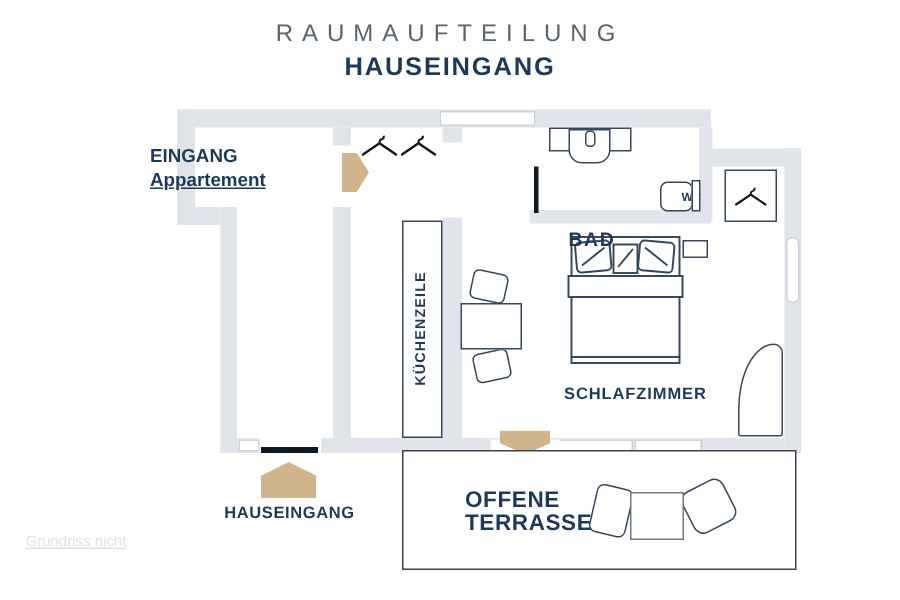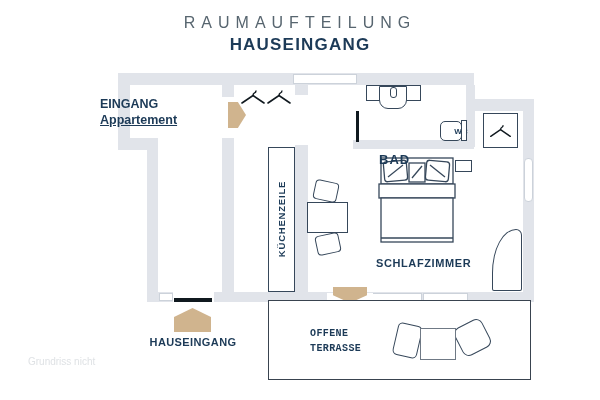--- a/index.html
+++ b/index.html
@@ -110,21 +110,21 @@
   <div class="fx" style="left:457px;top:322px;width:31px;height:31px;border-radius:7px;transform:rotate(-27deg);"></div>
   <div class="fx tfx" style="left:420px;top:328px;width:36px;height:32px;"></div>
 
   <div class="lbl" style="left:100px;top:96px;width:120px;text-align:left;line-height:16px;font-size:12.5px;">
     <div>EINGANG</div>
     <div style="font-weight:600;text-decoration:underline;">Appartement</div>
   </div>
   <div class="lbl" style="left:379px;top:136px;font-size:13px;letter-spacing:1px;margin-top:16px;">BAD</div>
   <div class="lbl" style="left:376px;top:257px;font-size:11px;letter-spacing:0.6px;">SCHLAFZIMMER</div>
   <div class="lbl center" style="left:143px;top:336px;width:100px;font-size:11px;letter-spacing:0.4px;">HAUSEINGANG</div>
-  <div class="lbl" style="left:310px;top:326px;font-size:10px;line-height:15px;letter-spacing:0.4px;font-family:Liberation Mono, monospace;">
+  <div class="lbl" style="left:310px;top:326px;font-size:15px;line-height:15px;letter-spacing:0.4px;">
     <div>OFFENE</div>
     <div>TERRASSE</div>
   </div>
-  <div class="soft" style="left:28px;top:354px;font-size:10px;line-height:15px;">
+  <div class="soft" style="left:17px;top:354px;font-size:10px;line-height:15px;text-decoration:underline;">
     <div>Grundriss nicht</div>
   </div>
 
 </div>
 
 </body></html>

